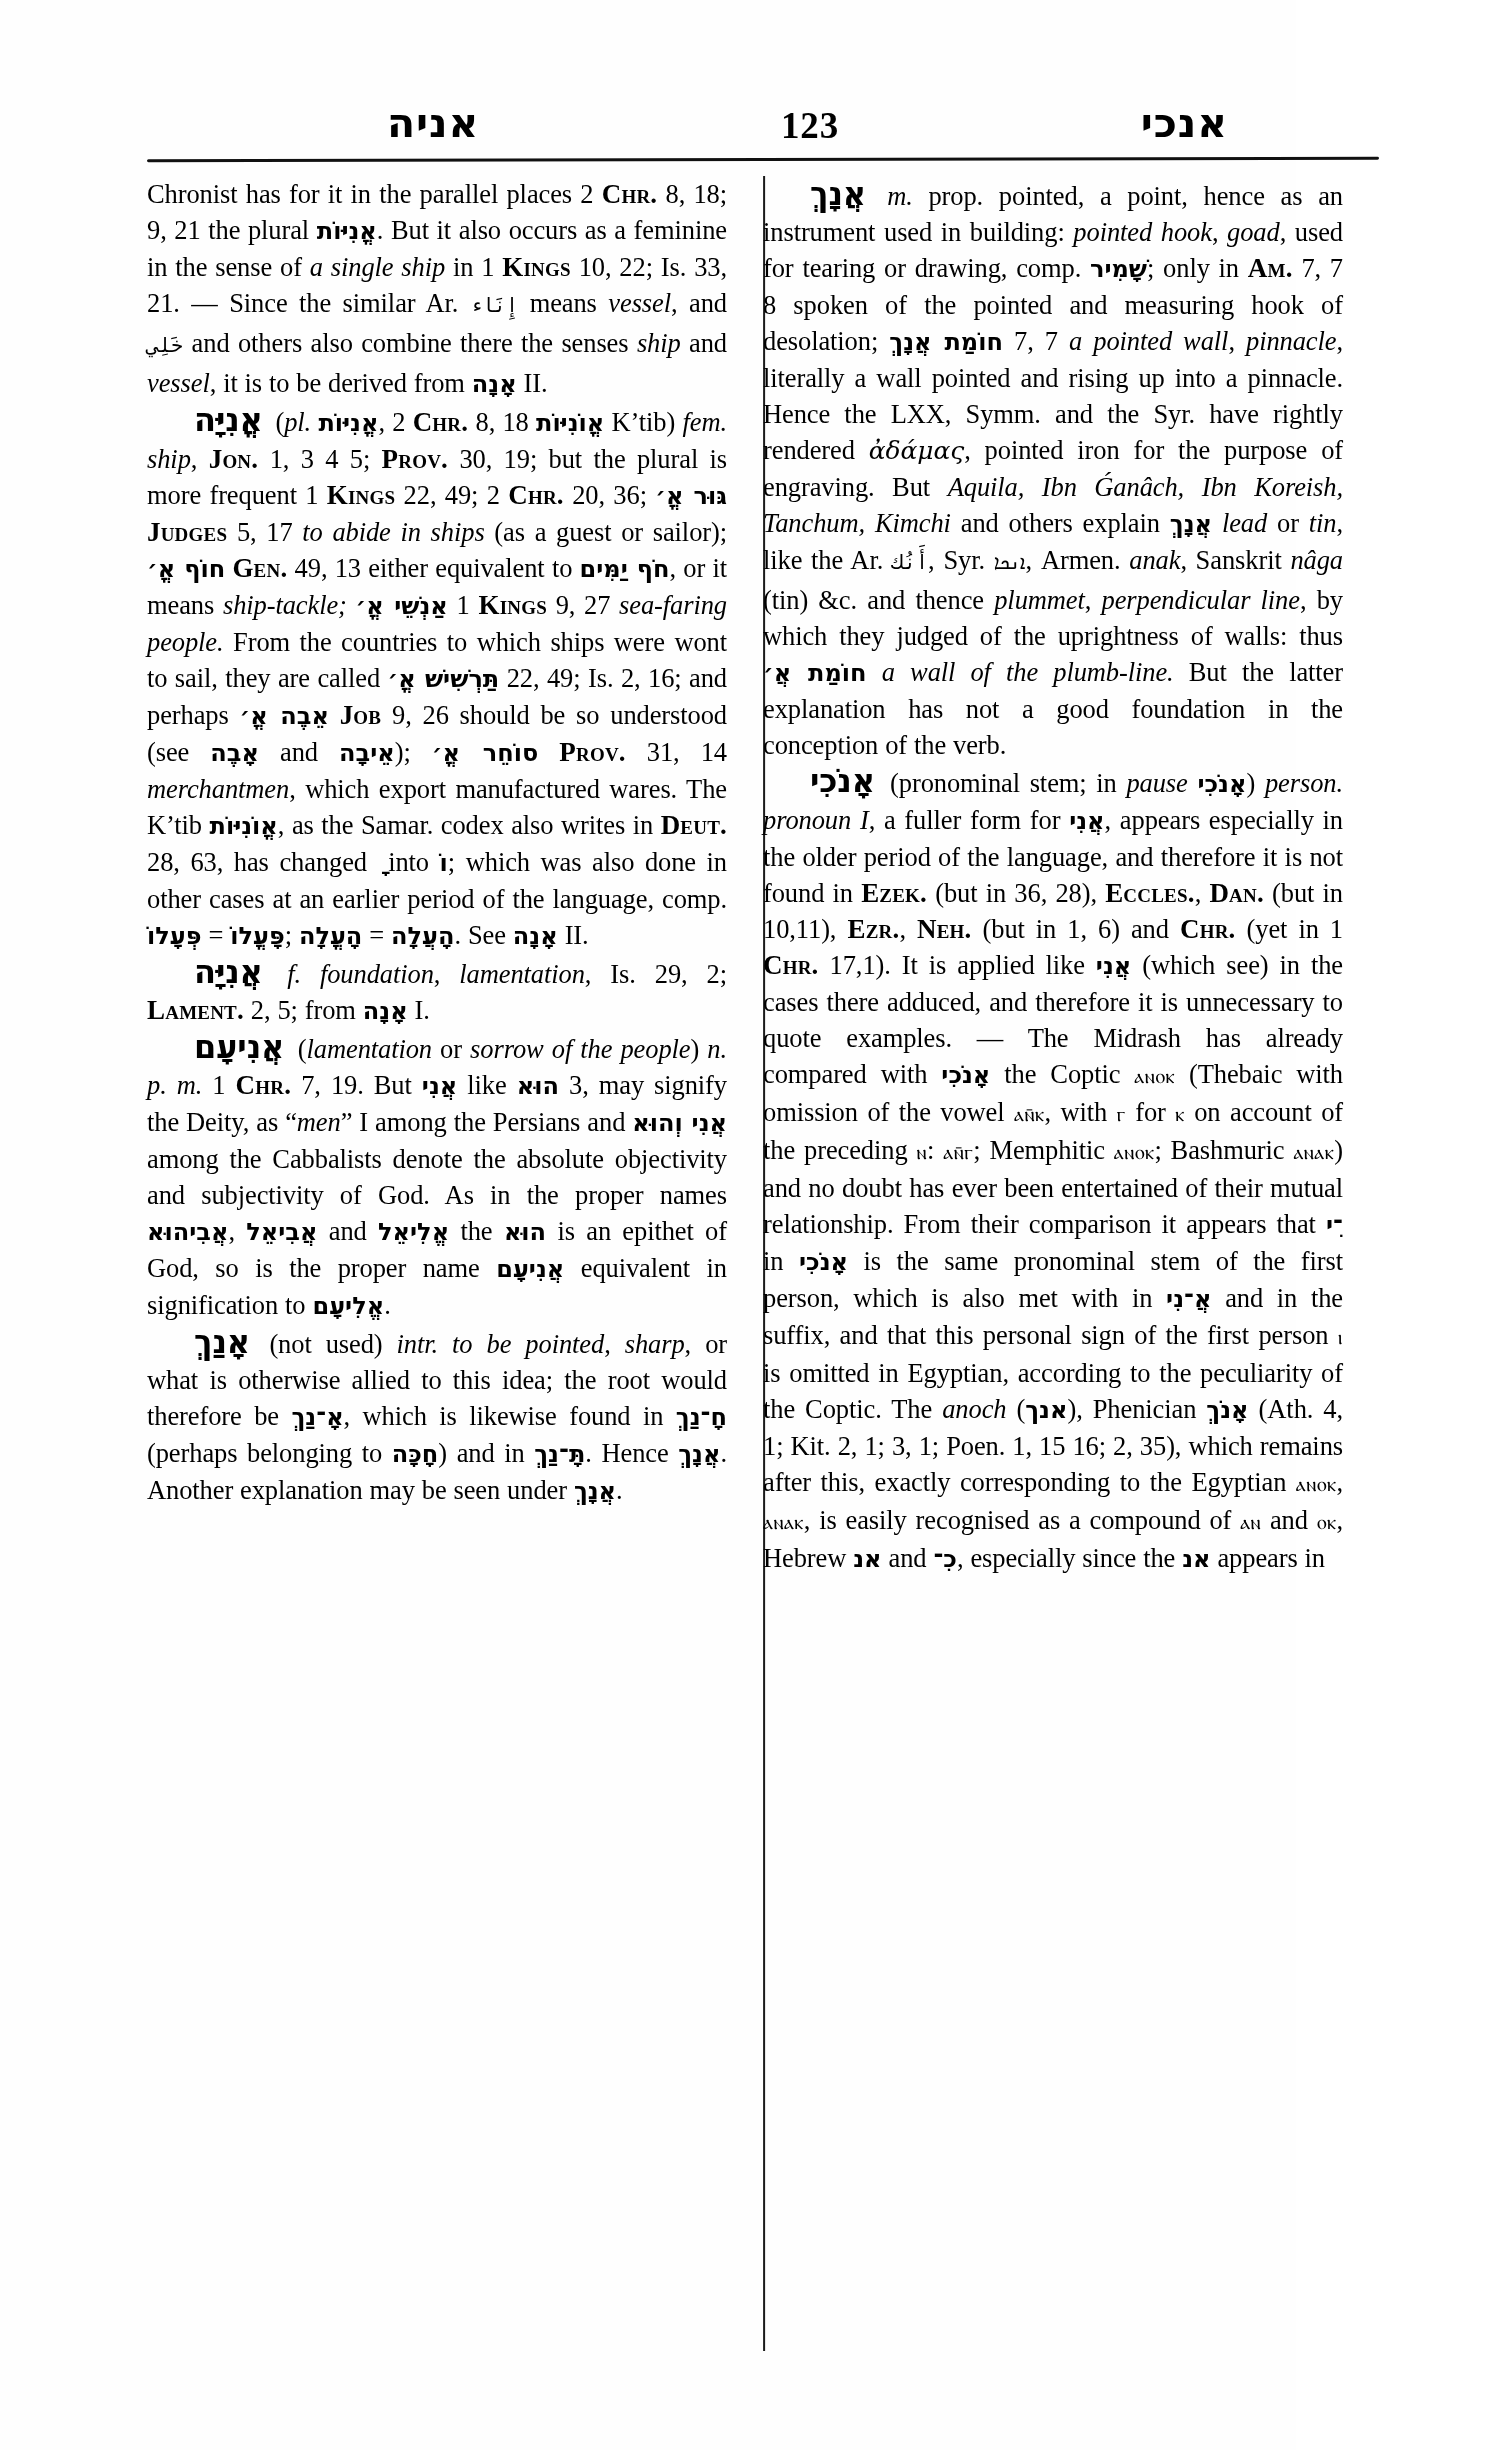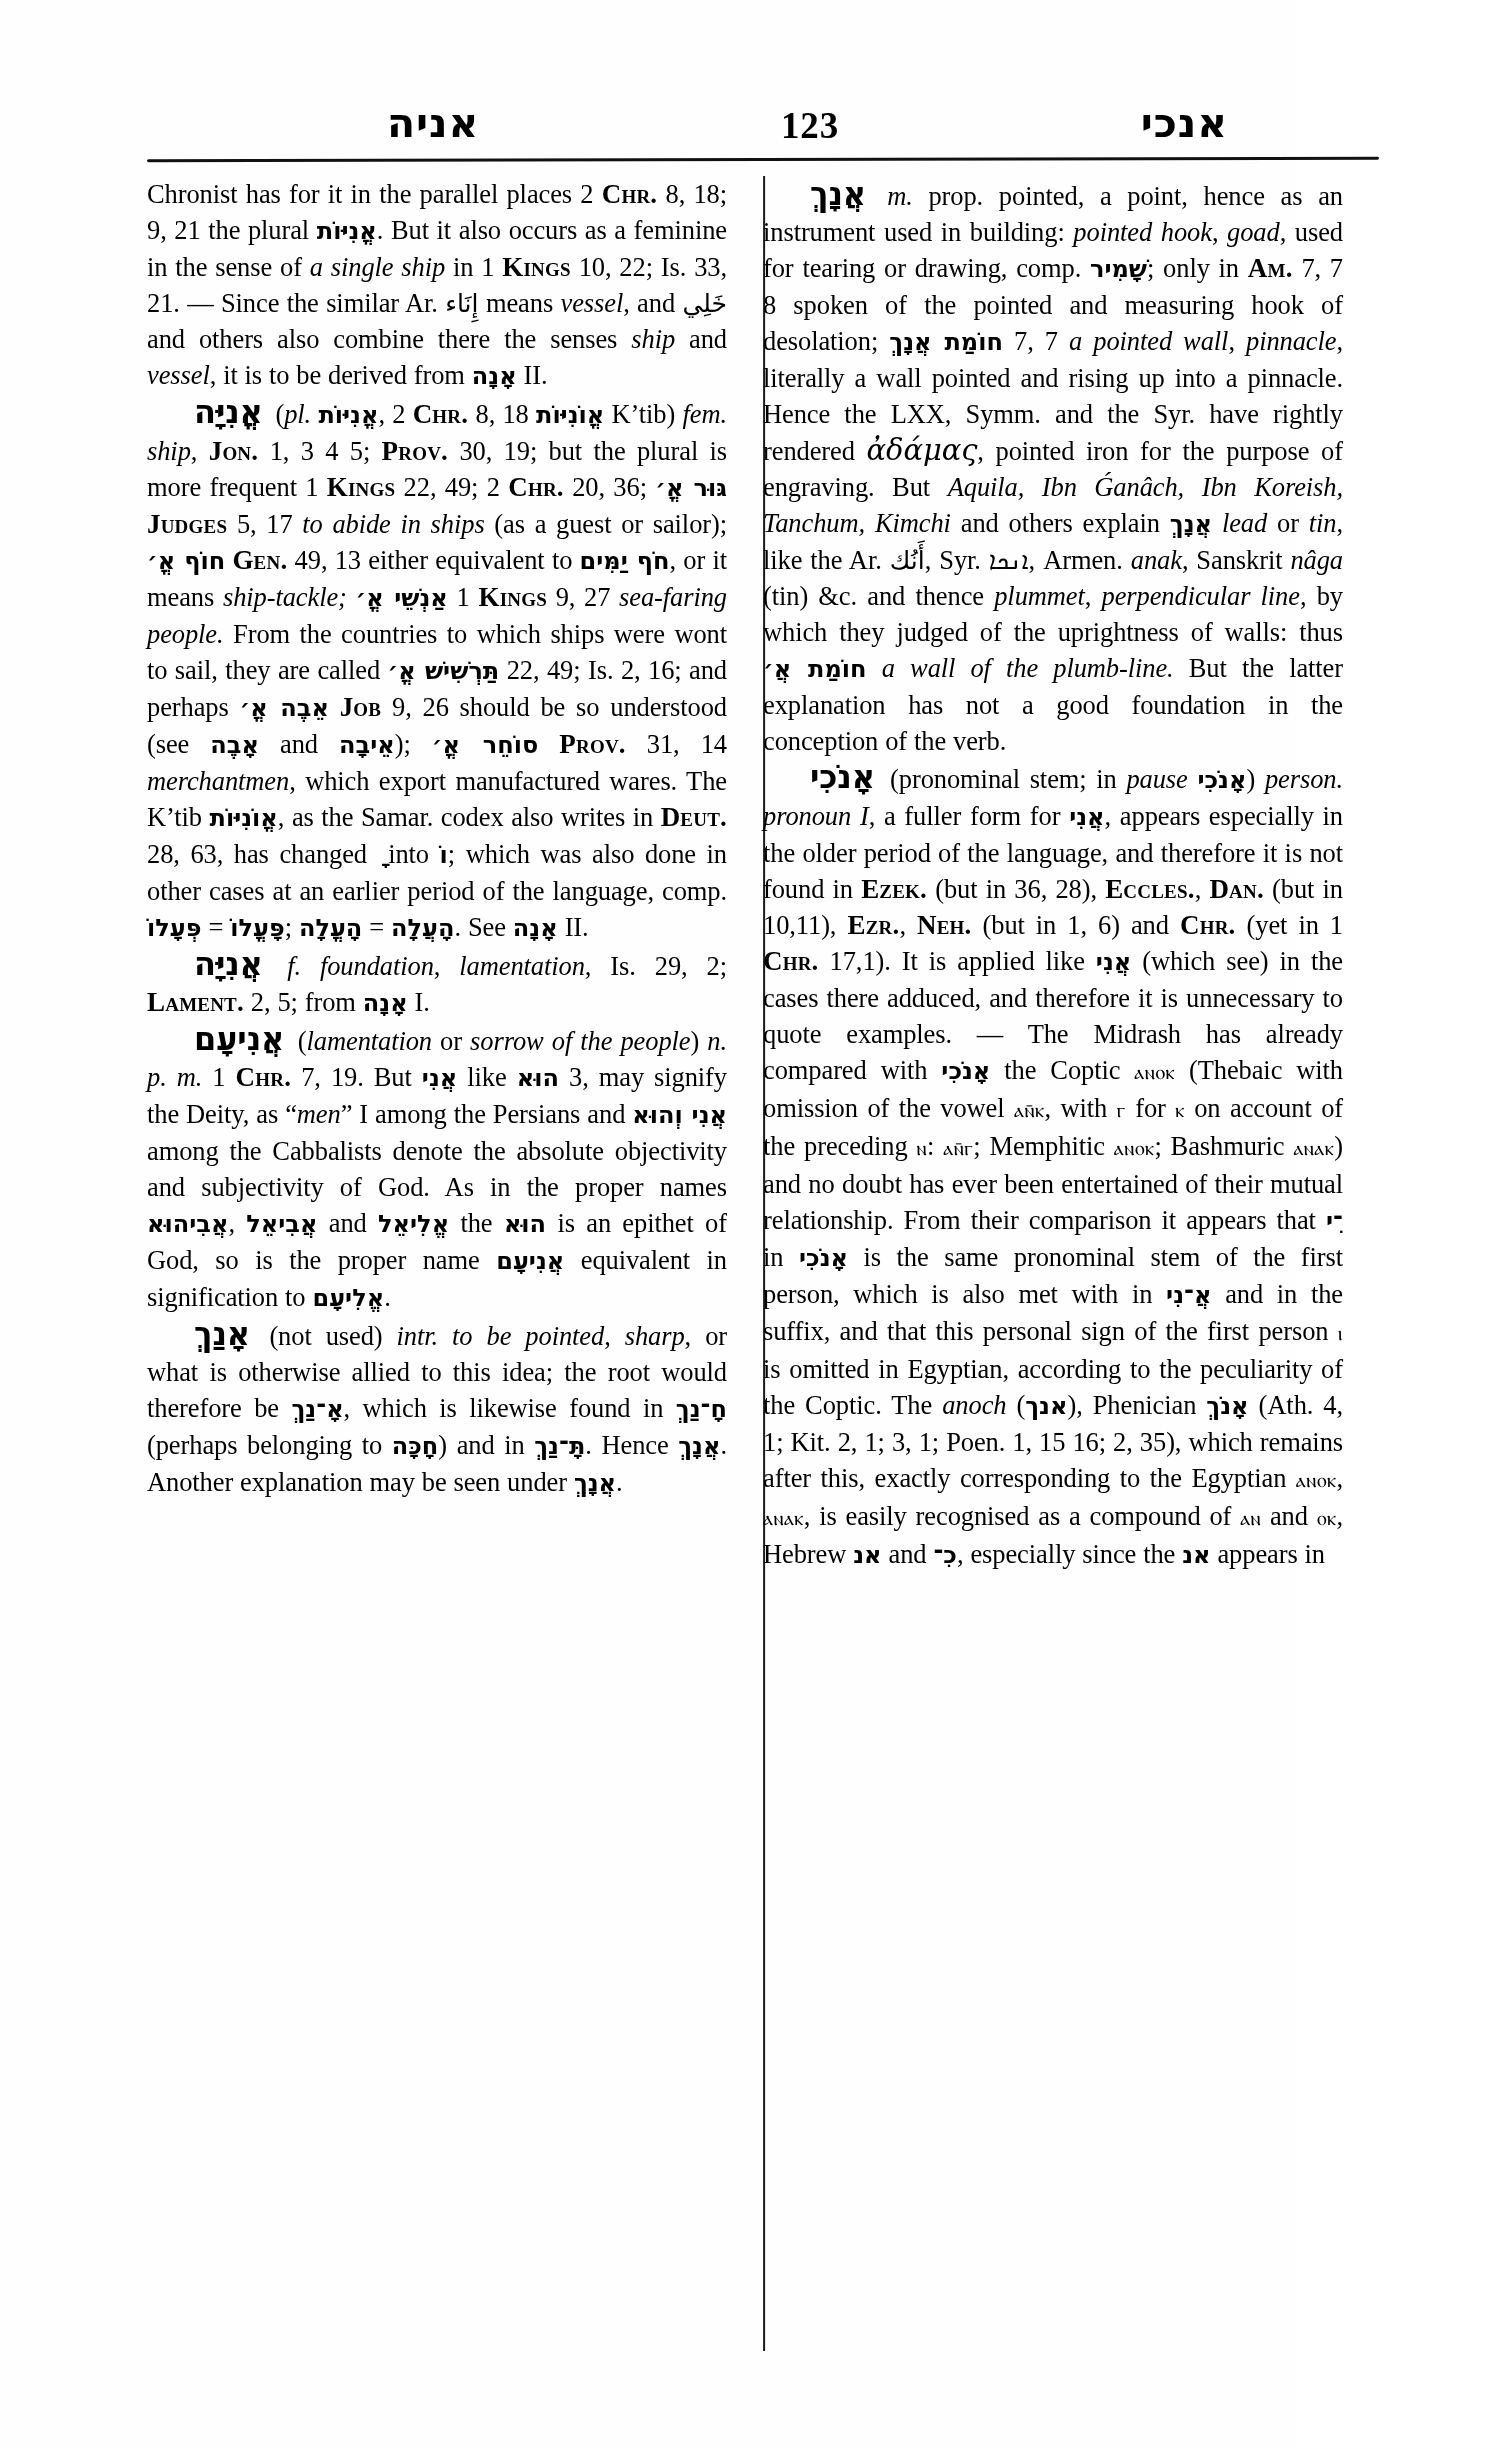--- a/index.html
+++ b/index.html
@@ -99,29 +99,29 @@
   
   .heb {
     font-family: "DejaVu Sans", sans-serif;
     font-size: 24px;
     font-weight: 700;
     direction: rtl;
     unicode-bidi: isolate;
     letter-spacing: 0;
   }
   .ar {
-    font-family: Liberation Sans, sans-serif;
-    font-size: 25px;
+    font-family: Liberation Mono, monospace;
+    font-size: 20px;
     direction: rtl;
     unicode-bidi: isolate;
   }
   .gk {
     font-family: "DejaVu Serif", serif;
     font-style: italic;
-    font-size: 29px;
+    font-size: 25px;
   }
   .cop {
     font-family: "DejaVu Sans", sans-serif;
     font-size: 20px;
     letter-spacing: 0.4px;
   }
   .it { font-style: italic; }
   .sc {
     font-variant: small-caps;
     font-size: 27px;

